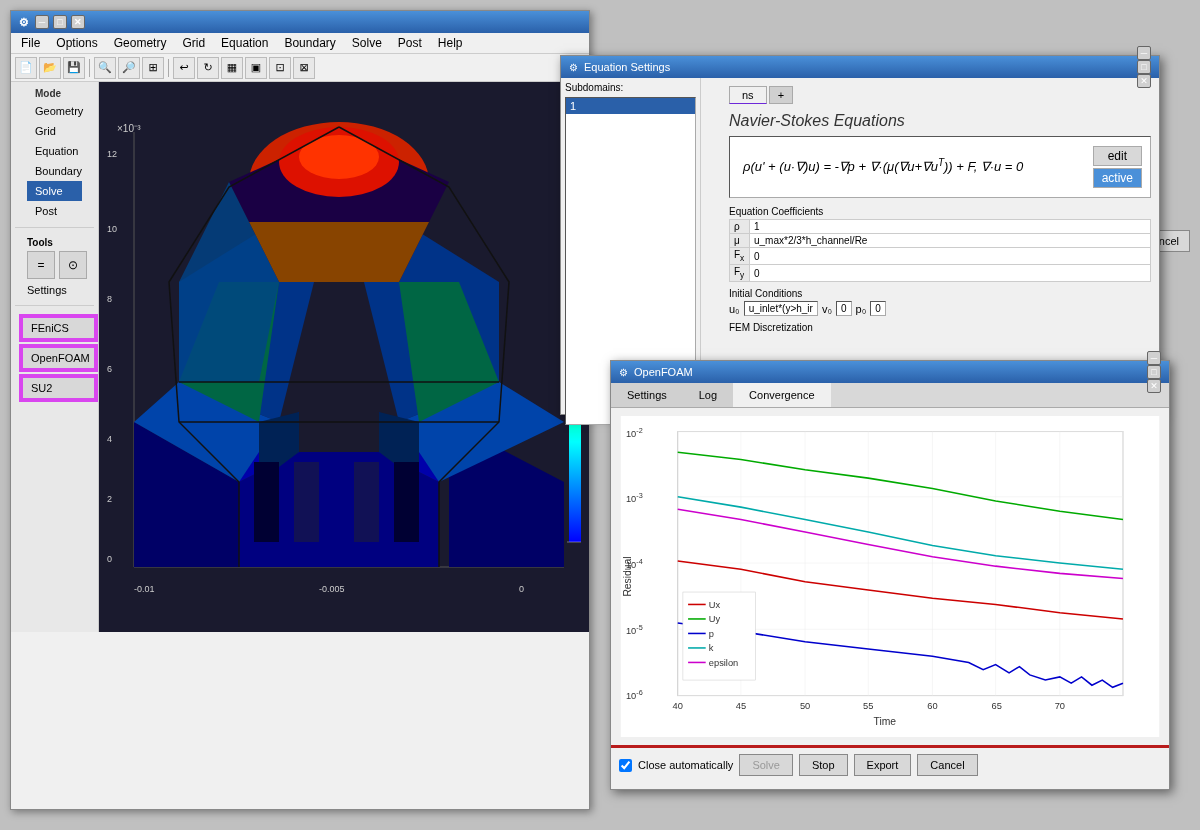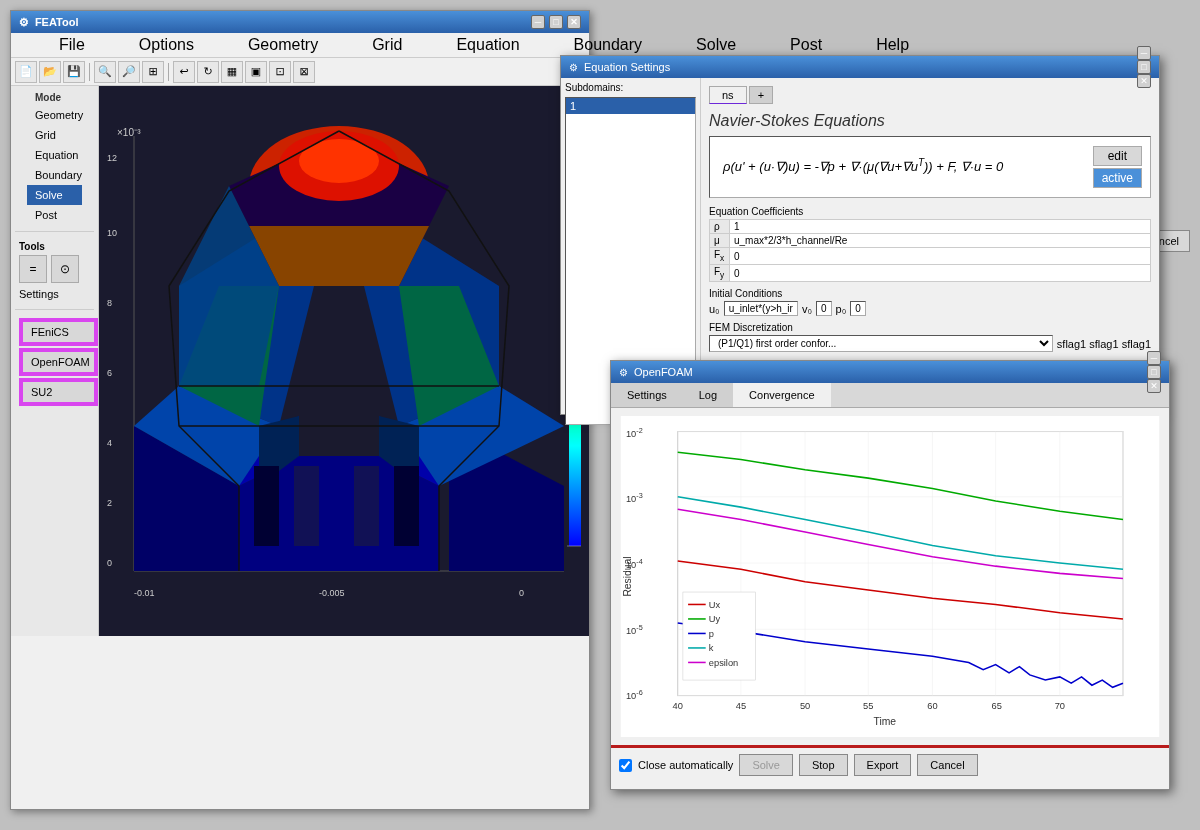--- a/index.html
+++ b/index.html
@@ -6,53 +6,53 @@
     body { background: #c0c0c0; font-family: 'Arial', sans-serif; font-size: 11px; width: 1200px; height: 830px; overflow: hidden; position: relative; }
     
     
     .main-window { position: absolute; top: 10px; left: 10px; width: 580px; height: 800px; background: #f0f0f0; border: 1px solid #888; box-shadow: 2px 2px 8px rgba(0,0,0,0.4); }
     .title-bar { background: linear-gradient(to bottom, #4a90d9, #2a60a9); color: white; height: 22px; display: flex; align-items: center; padding: 0 8px; font-size: 11px; font-weight: bold; }
     .title-bar .title-text { flex: 1; }
     .title-bar .win-controls { display: flex; gap: 4px; }
     .win-btn { width: 14px; height: 14px; border: 1px solid #666; border-radius: 2px; background: #d0d0d0; font-size: 9px; display: flex; align-items: center; justify-content: center; cursor: pointer; }
     
     .menu-bar { background: #f0f0f0; border-bottom: 1px solid #ccc; padding: 2px 4px; display: flex; gap: 4px; }
-    .menu-item { padding: 1px 6px; cursor: pointer; font-size: 16px; margin-left: 38px; }
+    .menu-item { padding: 1px 6px; cursor: pointer; font-size: 12px; }
     
     .toolbar { background: #f0f0f0; border-bottom: 1px solid #ccc; padding: 2px 4px; display: flex; align-items: center; gap: 2px; height: 28px; }
     .tb-btn { width: 22px; height: 22px; background: #e8e8e8; border: 1px solid #bbb; display: flex; align-items: center; justify-content: center; cursor: pointer; font-size: 11px; }
     .tb-sep { width: 1px; background: #aaa; height: 18px; margin: 0 2px; }
     
     .main-content { display: flex; height: calc(100% - 88px - 160px); }
     
     
     .sidebar { width: 88px; background: #e8e8e8; border-right: 1px solid #ccc; display: flex; flex-direction: column; }
     .sidebar-section { padding: 4px 16px; }
     .sidebar-label { font-size: 10px; font-weight: bold; color: #333; padding: 2px 8px; }
     .sidebar-btn { display: block; width: 100%; padding: 4px 8px; text-align: left; cursor: pointer; font-size: 11px; background: none; border: none; }
     .sidebar-btn.active { background: #2a60a9; color: white; }
     .sidebar-divider { height: 1px; background: #ccc; margin: 2px 4px; }
-    .tools-section { padding: 4px 8px; }
+    .tools-section { padding: 4px 8px; margin-left: 8px; }
     .tools-row { display: flex; gap: 4px; margin: 2px 0; }
     .tools-btn { width: 28px; height: 28px; background: #d8d8d8; border: 1px solid #aaa; display: flex; align-items: center; justify-content: center; cursor: pointer; font-size: 12px; }
     .tools-label { font-size: 10px; font-weight: bold; padding: 3px 0 1px 0; }
     .solver-btn { display: block; width: 100%; padding: 4px 8px; text-align: left; cursor: pointer; font-size: 11px; background: #d8d8d8; border: 4px solid #d946ef; margin: 2px 4px; }
     
     
     .plot-area { flex: 1; background: #1a1a2e; position: relative; overflow: hidden; }
     
     
     .cmd-log { height: 160px; background: white; border-top: 2px solid #999; padding: 4px; font-family: monospace; font-size: 10px; overflow-y: auto; }
     .cmd-log-title { font-weight: bold; color: #333; margin-bottom: 4px; border-bottom: 1px solid #ccc; padding-bottom: 2px; }
     
     
     .eq-dialog { position: absolute; top: 55px; left: 560px; width: 600px; height: 360px; background: #f0f0f0; border: 1px solid #888; box-shadow: 3px 3px 10px rgba(0,0,0,0.5); z-index: 100; }
     .dialog-title { background: linear-gradient(to bottom, #4a90d9, #2a60a9); color: white; height: 22px; display: flex; align-items: center; padding: 0 8px; font-size: 11px; }
     .dialog-title .dt-icon { margin-right: 6px; font-size: 10px; }
-    .dialog-content { display: flex; height: calc(100% - 22px); }
+    .dialog-content { display: flex; height: calc(100% - 22px); gap: 20px; }
     .subdomain-panel { width: 140px; border-right: 1px solid #ccc; padding: 4px; }
     .subdomain-title { font-size: 10px; margin-bottom: 4px; }
     .subdomain-list { background: white; border: 1px inset #aaa; height: 100%; }
     .subdomain-item { padding: 2px 4px; background: #2a60a9; color: white; }
     .eq-panel { flex: 1; padding: 8px; }
     .eq-tabs { display: flex; gap: 2px; margin-bottom: 8px; }
     .eq-tab { padding: 2px 12px; background: #d0d0d0; border: 1px solid #aaa; cursor: pointer; font-size: 11px; }
     .eq-tab.active { background: #f0f0f0; border-bottom: 1px solid #6d28d9; }
     .eq-tab.plus { padding: 2px 8px; }
     .eq-name { font-size: 16px; margin-bottom: 6px; color: #333; font-style: italic; }
@@ -86,21 +86,20 @@
     .cancel-btn-main { padding: 4px 10px; background: #d8d8d8; border: 1px solid #888; cursor: pointer; font-size: 11px; }
 
     svg text { font-family: Arial, sans-serif; }
   </style>
 </head>
 <body>
 
 <div class="main-window">
   <div class="title-bar">
     <span style="margin-right:6px;">⚙</span>
-    <span class="title-text">FEATool</span>
     <div class="win-controls">
       <div class="win-btn">─</div>
       <div class="win-btn">□</div>
       <div class="win-btn">✕</div>
     </div>
   </div>
 
   <div class="menu-bar">
     <span class="menu-item">File</span>
     <span class="menu-item">Options</span>
@@ -312,26 +311,20 @@
           <span>u₀</span>
           <span class="ic-field">u_inlet*(y&gt;h_ir</span>
           <span>v₀</span>
           <span class="ic-field">0</span>
           <span>p₀</span>
           <span class="ic-field">0</span>
         </div>
       </div>
       <div class="coeff-section">
         <div class="coeff-title">FEM Discretization</div>
-        <div class="fem-row">
-          <select class="fem-select">
-            <option>(P1/Q1) first order confor...</option>
-          </select>
-          <span>sflag1 sflag1 sflag1</span>
-        </div>
       </div>
     </div>
   </div>
 </div>
 
 <div class="of-dialog">
   <div class="dialog-title">
     <span class="dt-icon">⚙</span>
     <span>OpenFOAM</span>
     <div class="win-controls" style="margin-left:auto;">

